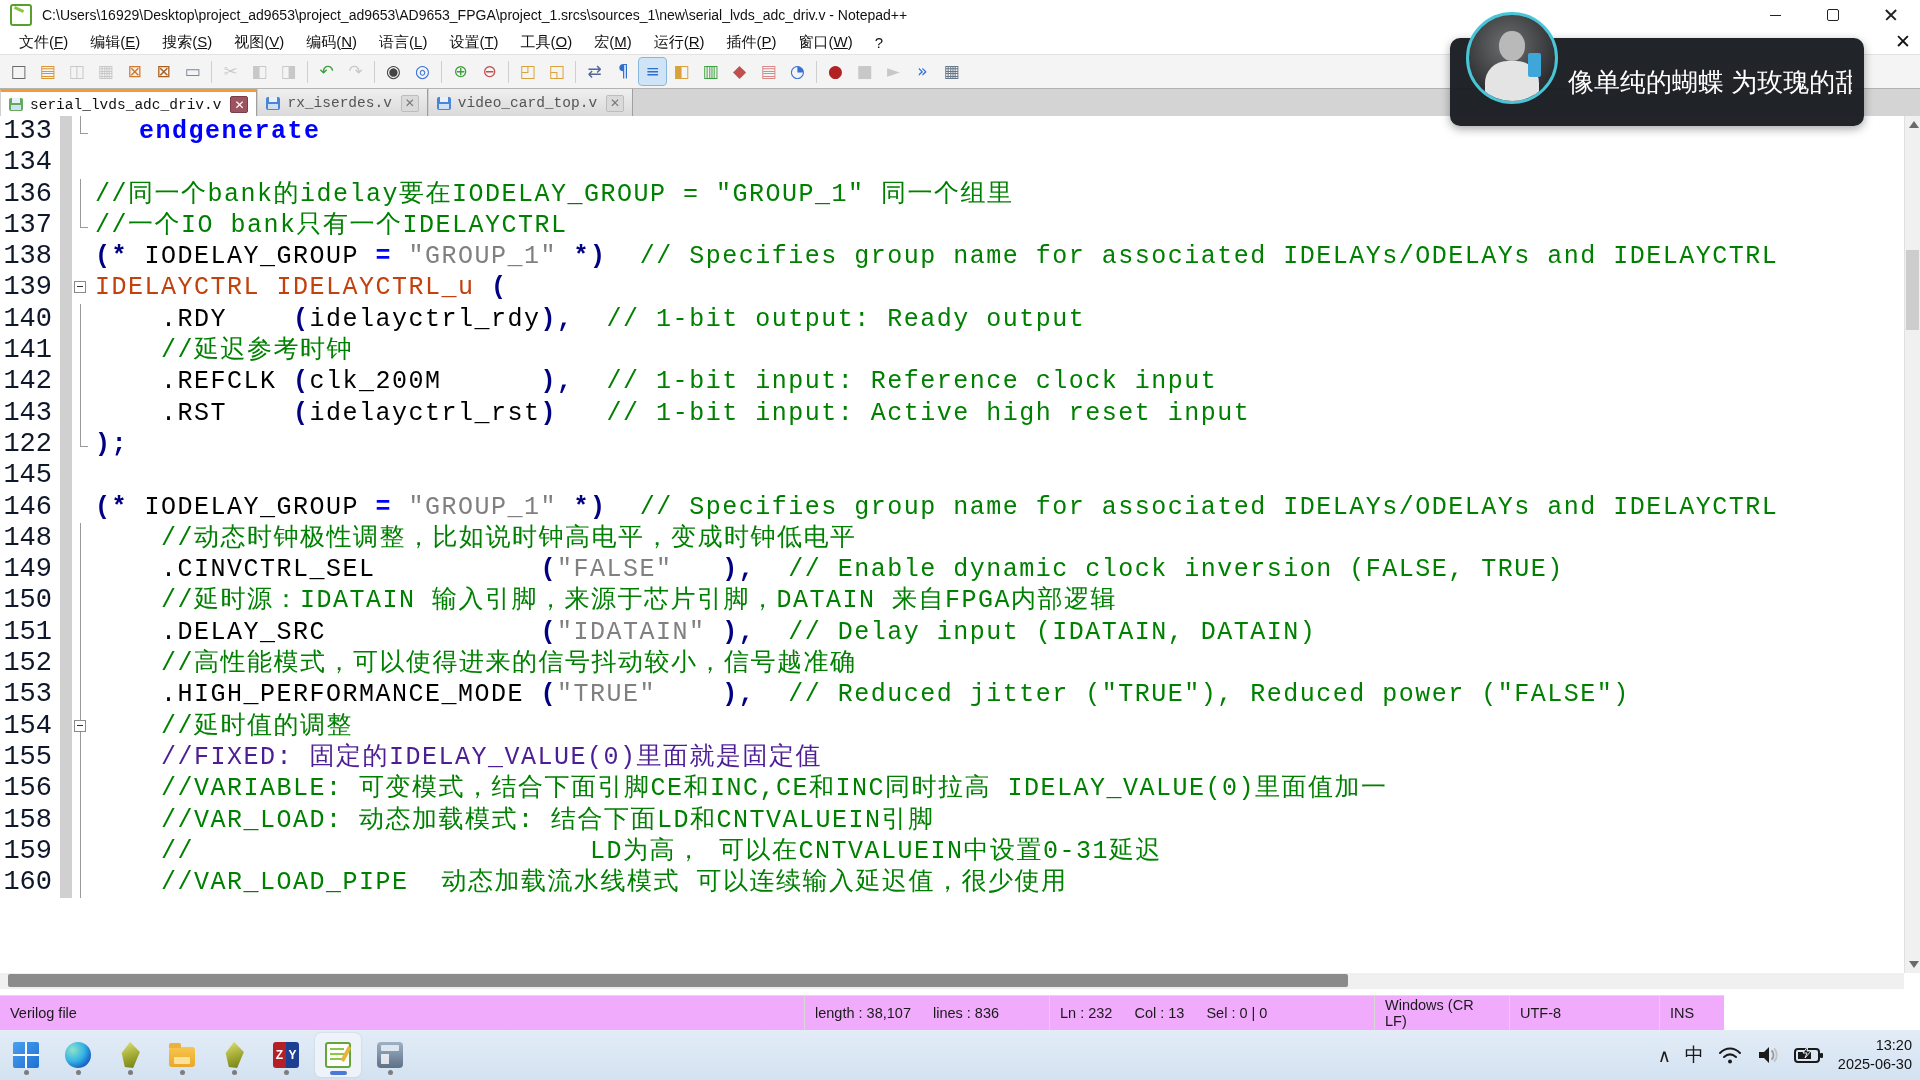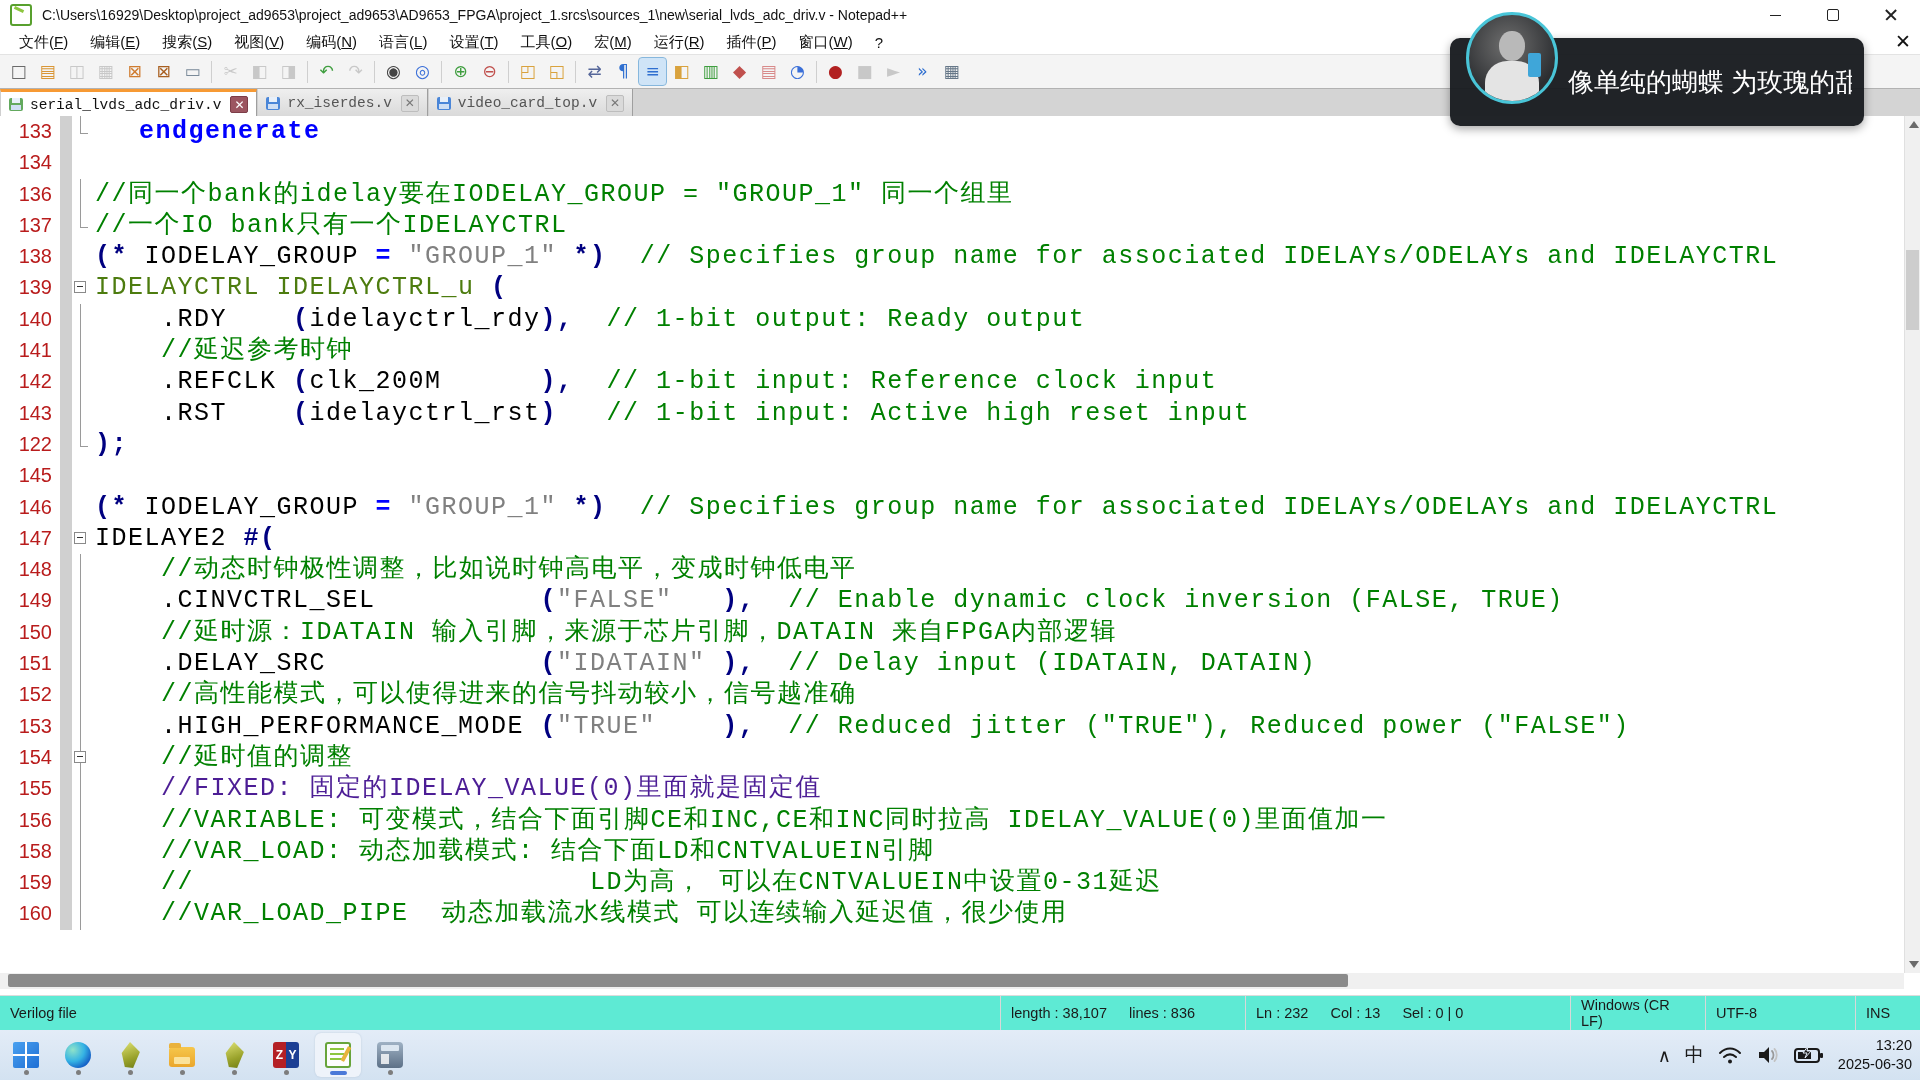--- a/index.html
+++ b/index.html
@@ -50,43 +50,43 @@
   .tab.active .disk{background:#63a95e;}
   .tab .tab-label{font-size:14.5px;color:#555;white-space:nowrap;font-family:"Liberation Mono","DejaVu Sans Mono",monospace;}
   .tab.active .tab-label{color:#111;}
   .tab .tab-close{margin-left:9px;width:16px;height:15px;display:flex;align-items:center;justify-content:center;
         font-size:12px;color:#777;background:#dadada;border:1px solid #bdbdbd;border-radius:2px;}
   .tab.active .tab-close{background:#9c5560;border-color:#7d3d48;color:#fff;font-weight:bold;}
 
   
   .editor{position:absolute;left:0;top:116px;width:1904px;height:857px;background:#fff;overflow:hidden;}
   .code-row{display:flex;height:31.3px;align-items:stretch;white-space:pre;}
-  .ln{width:58px;text-align:right;padding-right:6px;box-sizing:border-box;color:#b91c1c;
-      font-family:Liberation Sans, sans-serif;font-size:20px;line-height:31.3px;}
+  .ln{width:58px;text-align:right;padding-right:6px;box-sizing:border-box;color:#0f172a;
+      font-family:Liberation Mono, monospace;font-size:27px;line-height:31.3px;}
   .bm{width:12px;background:#d0d0d0;margin-left:2px;}
   .fold{width:17px;position:relative;background:#fff;}
   .fold .fline{position:absolute;left:8px;top:0;bottom:0;width:1px;background:#9a9a9a;}
   .fold .fend-v{position:absolute;left:8px;top:0;height:55%;width:1px;background:#9a9a9a;}
   .fold .fend-h{position:absolute;left:8px;top:55%;width:8px;height:1px;background:#9a9a9a;}
   .fold .fbox{position:absolute;left:2px;top:9px;width:12px;height:12px;background:#fff;border:1px solid #8a8a8a;box-sizing:border-box;}
   .fold .fbox::before{content:"";position:absolute;left:2px;right:2px;top:4px;height:1px;background:#333;}
   .code{flex:1;font-family:"Liberation Mono","DejaVu Sans Mono",monospace;font-size:25px;letter-spacing:1.5px;
         line-height:31.3px;padding-left:6px;white-space:pre;overflow:hidden;}
 
   
   .vscroll{position:absolute;right:0;top:116px;width:16px;height:857px;background:#f0f0f0;border-left:1px solid #e0e0e0;box-sizing:border-box;}
   .vthumb{position:absolute;left:1px;top:134px;width:13px;height:80px;background:#cdcdcd;}
   .varrow{position:absolute;left:4px;width:0;height:0;border-left:5px solid transparent;border-right:5px solid transparent;}
   .varrow.up{top:5px;border-bottom:7px solid #6a6a6a;}
   .varrow.down{bottom:5px;border-top:7px solid #6a6a6a;}
   .hscroll{position:absolute;left:0;top:973px;width:1904px;height:16px;background:#f0f0f0;}
   .hthumb{position:absolute;left:8px;top:1px;width:1340px;height:13px;background:#8b8b8b;border-radius:2px;}
 
   
-  .statusbar{position:absolute;left:0;top:995px;width:1920px;height:35px;background:#5eead4;border-top:1px solid #dcdcdc;
+  .statusbar{position:absolute;left:0;top:995px;width:1724px;height:35px;background:#f0abfc;border-top:1px solid #dcdcdc;
              display:flex;align-items:center;font-size:14.5px;color:#1a1a1a;box-sizing:border-box;}
   .sb-cell{height:100%;display:flex;align-items:center;padding:0 10px;border-left:1px solid #d8d8d8;box-sizing:border-box;gap:22px;}
   .sb-cell:first-child{border-left:none;flex:1;}
 
   
   .taskbar{position:absolute;left:0;top:1030px;width:1920px;height:50px;
            background:linear-gradient(#e3ecf7,#d3e2f1);display:flex;align-items:center;}
   .tb-item{width:46px;height:44px;margin:0 3px;display:flex;flex-direction:column;align-items:center;justify-content:center;
            border-radius:6px;position:relative;}
   .tb-item.active{background:#eef3fa;box-shadow:0 0 2px #b9c8da;}
@@ -285,29 +285,28 @@
         <span class="tab-close">✕</span>
       </div>
     </div>
 
   <div class="editor" id="editor">
       <div class="code-row"><div class="ln">133</div><div class="bm"></div><div class="fold"><div class="fend-v"></div><div class="fend-h"></div></div><div class="code"><span style="color: rgb(0, 0, 255); font-weight: bold; margin-left: 44px;">endgenerate</span></div></div>
       <div class="code-row"><div class="ln">134</div><div class="bm"></div><div class="fold"></div><div class="code"></div></div>
       <div class="code-row"><div class="ln">136</div><div class="bm"></div><div class="fold"><div class="fline"></div></div><div class="code"><span style="color: rgb(0, 128, 0);">//同一个bank的idelay要在IODELAY_GROUP = "GROUP_1" 同一个组里</span></div></div>
       <div class="code-row"><div class="ln">137</div><div class="bm"></div><div class="fold"><div class="fend-v"></div><div class="fend-h"></div></div><div class="code"><span style="color: rgb(0, 128, 0);">//一个IO bank只有一个IDELAYCTRL</span></div></div>
       <div class="code-row"><div class="ln">138</div><div class="bm"></div><div class="fold"></div><div class="code"><span style="color: rgb(0, 0, 128); font-weight: bold;">(* </span><span style="color: rgb(0, 0, 0);">IODELAY_GROUP </span><span style="color: rgb(0, 0, 255); font-weight: bold;">= </span><span style="color: rgb(128, 128, 128);">"GROUP_1"</span><span style="color: rgb(0, 0, 128); font-weight: bold;"> *)</span><span style="color: rgb(0, 128, 0);">  // Specifies group name for associated IDELAYs/ODELAYs and IDELAYCTRL</span></div></div>
-      <div class="code-row"><div class="ln">139</div><div class="bm"></div><div class="fold"><div class="fbox"></div></div><div class="code"><span style="color: #4d7c0f;">IDELAYCTRL IDELAYCTRL_u </span><span style="color: rgb(0, 0, 128); font-weight: bold;">(</span></div></div>
+      <div class="code-row"><div class="ln">139</div><div class="bm"></div><div class="fold"><div class="fbox"></div></div><div class="code"><span style="color: #c2410c;">IDELAYCTRL IDELAYCTRL_u </span><span style="color: rgb(0, 0, 128); font-weight: bold;">(</span></div></div>
       <div class="code-row"><div class="ln">140</div><div class="bm"></div><div class="fold"><div class="fline"></div></div><div class="code"><span style="color: rgb(0, 0, 0);">    .RDY    </span><span style="color: rgb(0, 0, 128); font-weight: bold;">(</span><span style="color: rgb(0, 0, 0);">idelayctrl_rdy</span><span style="color: rgb(0, 0, 128); font-weight: bold;">),</span><span style="color: rgb(0, 128, 0);">  // 1-bit output: Ready output</span></div></div>
       <div class="code-row"><div class="ln">141</div><div class="bm"></div><div class="fold"><div class="fline"></div></div><div class="code"><span style="color: rgb(0, 128, 0);">    //延迟参考时钟</span></div></div>
       <div class="code-row"><div class="ln">142</div><div class="bm"></div><div class="fold"><div class="fline"></div></div><div class="code"><span style="color: rgb(0, 0, 0);">    .REFCLK </span><span style="color: rgb(0, 0, 128); font-weight: bold;">(</span><span style="color: rgb(0, 0, 0);">clk_200M      </span><span style="color: rgb(0, 0, 128); font-weight: bold;">),</span><span style="color: rgb(0, 128, 0);">  // 1-bit input: Reference clock input</span></div></div>
       <div class="code-row"><div class="ln">143</div><div class="bm"></div><div class="fold"><div class="fline"></div></div><div class="code"><span style="color: rgb(0, 0, 0);">    .RST    </span><span style="color: rgb(0, 0, 128); font-weight: bold;">(</span><span style="color: rgb(0, 0, 0);">idelayctrl_rst</span><span style="color: rgb(0, 0, 128); font-weight: bold;">)</span><span style="color: rgb(0, 128, 0);">   // 1-bit input: Active high reset input</span></div></div>
       <div class="code-row"><div class="ln">122</div><div class="bm"></div><div class="fold"><div class="fend-v"></div><div class="fend-h"></div></div><div class="code"><span style="color: rgb(0, 0, 128); font-weight: bold;">);</span></div></div>
       <div class="code-row"><div class="ln">145</div><div class="bm"></div><div class="fold"></div><div class="code"></div></div>
       <div class="code-row"><div class="ln">146</div><div class="bm"></div><div class="fold"></div><div class="code"><span style="color: rgb(0, 0, 128); font-weight: bold;">(* </span><span style="color: rgb(0, 0, 0);">IODELAY_GROUP </span><span style="color: rgb(0, 0, 255); font-weight: bold;">= </span><span style="color: rgb(128, 128, 128);">"GROUP_1"</span><span style="color: rgb(0, 0, 128); font-weight: bold;"> *)</span><span style="color: rgb(0, 128, 0);">  // Specifies group name for associated IDELAYs/ODELAYs and IDELAYCTRL</span></div></div>
-      <div class="code-row"><div class="ln">147</div><div class="bm"></div><div class="fold"><div class="fbox"></div></div><div class="code"><span style="color: rgb(0, 0, 0);">IDELAYE2 </span><span style="color: rgb(0, 0, 128); font-weight: bold;">#(</span></div></div>
       <div class="code-row"><div class="ln">148</div><div class="bm"></div><div class="fold"><div class="fline"></div></div><div class="code"><span style="color: rgb(0, 128, 0);">    //动态时钟极性调整，比如说时钟高电平，变成时钟低电平</span></div></div>
       <div class="code-row"><div class="ln">149</div><div class="bm"></div><div class="fold"><div class="fline"></div></div><div class="code"><span style="color: rgb(0, 0, 0);">    .CINVCTRL_SEL          </span><span style="color: rgb(0, 0, 128); font-weight: bold;">(</span><span style="color: rgb(128, 128, 128);">"FALSE"</span><span style="color: rgb(0, 0, 0);">   </span><span style="color: rgb(0, 0, 128); font-weight: bold;">),</span><span style="color: rgb(0, 128, 0);">  // Enable dynamic clock inversion (FALSE, TRUE)</span></div></div>
       <div class="code-row"><div class="ln">150</div><div class="bm"></div><div class="fold"><div class="fline"></div></div><div class="code"><span style="color: rgb(0, 128, 0);">    //延时源：IDATAIN 输入引脚，来源于芯片引脚，DATAIN 来自FPGA内部逻辑</span></div></div>
       <div class="code-row"><div class="ln">151</div><div class="bm"></div><div class="fold"><div class="fline"></div></div><div class="code"><span style="color: rgb(0, 0, 0);">    .DELAY_SRC             </span><span style="color: rgb(0, 0, 128); font-weight: bold;">(</span><span style="color: rgb(128, 128, 128);">"IDATAIN"</span><span style="color: rgb(0, 0, 0);"> </span><span style="color: rgb(0, 0, 128); font-weight: bold;">),</span><span style="color: rgb(0, 128, 0);">  // Delay input (IDATAIN, DATAIN)</span></div></div>
       <div class="code-row"><div class="ln">152</div><div class="bm"></div><div class="fold"><div class="fline"></div></div><div class="code"><span style="color: rgb(0, 128, 0);">    //高性能模式，可以使得进来的信号抖动较小，信号越准确</span></div></div>
       <div class="code-row"><div class="ln">153</div><div class="bm"></div><div class="fold"><div class="fline"></div></div><div class="code"><span style="color: rgb(0, 0, 0);">    .HIGH_PERFORMANCE_MODE </span><span style="color: rgb(0, 0, 128); font-weight: bold;">(</span><span style="color: rgb(128, 128, 128);">"TRUE"</span><span style="color: rgb(0, 0, 0);">    </span><span style="color: rgb(0, 0, 128); font-weight: bold;">),</span><span style="color: rgb(0, 128, 0);">  // Reduced jitter ("TRUE"), Reduced power ("FALSE")</span></div></div>
       <div class="code-row"><div class="ln">154</div><div class="bm"></div><div class="fold"><div class="fline"></div><div class="fbox"></div></div><div class="code"><span style="color: rgb(0, 128, 0);">    //延时值的调整</span></div></div>
       <div class="code-row"><div class="ln">155</div><div class="bm"></div><div class="fold"><div class="fline"></div></div><div class="code"><span style="color: #4c1d95;">    //FIXED: 固定的IDELAY_VALUE(0)里面就是固定值</span></div></div>
       <div class="code-row"><div class="ln">156</div><div class="bm"></div><div class="fold"><div class="fline"></div></div><div class="code"><span style="color: rgb(0, 128, 0);">    //VARIABLE: 可变模式，结合下面引脚CE和INC,CE和INC同时拉高 IDELAY_VALUE(0)里面值加一</span></div></div>
       <div class="code-row"><div class="ln">158</div><div class="bm"></div><div class="fold"><div class="fline"></div></div><div class="code"><span style="color: rgb(0, 128, 0);">    //VAR_LOAD: 动态加载模式: 结合下面LD和CNTVALUEIN引脚</span></div></div>

